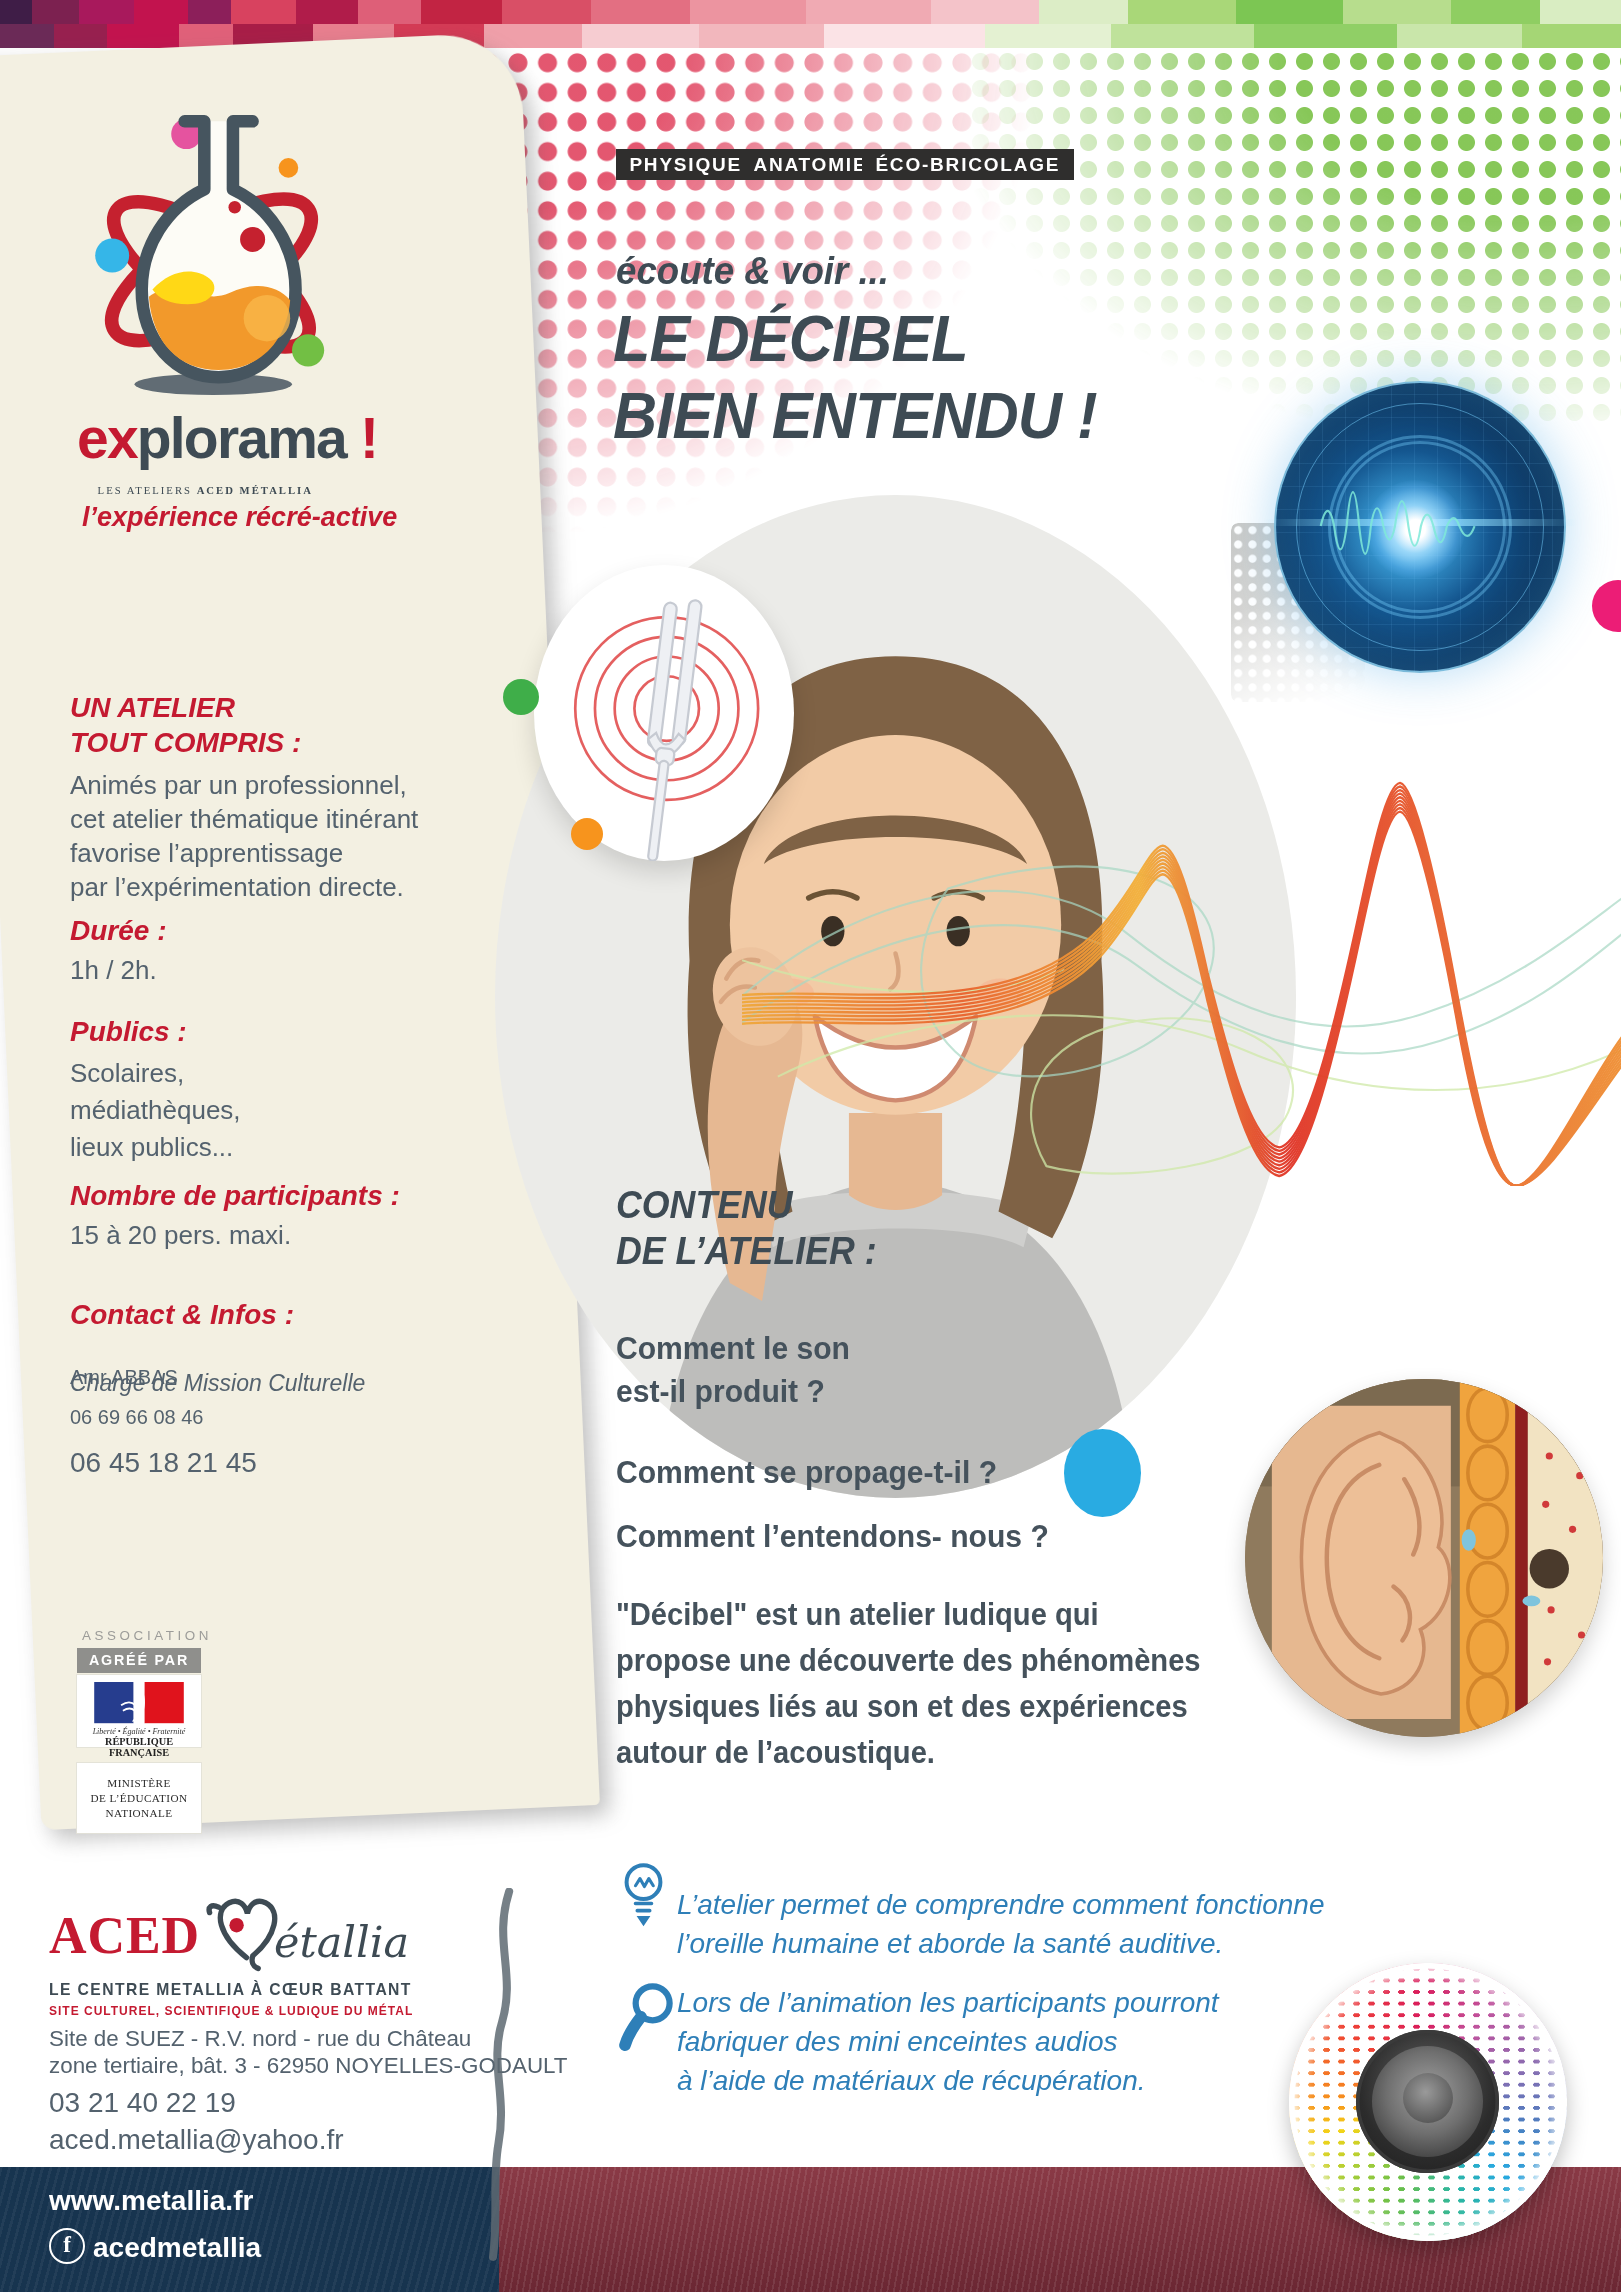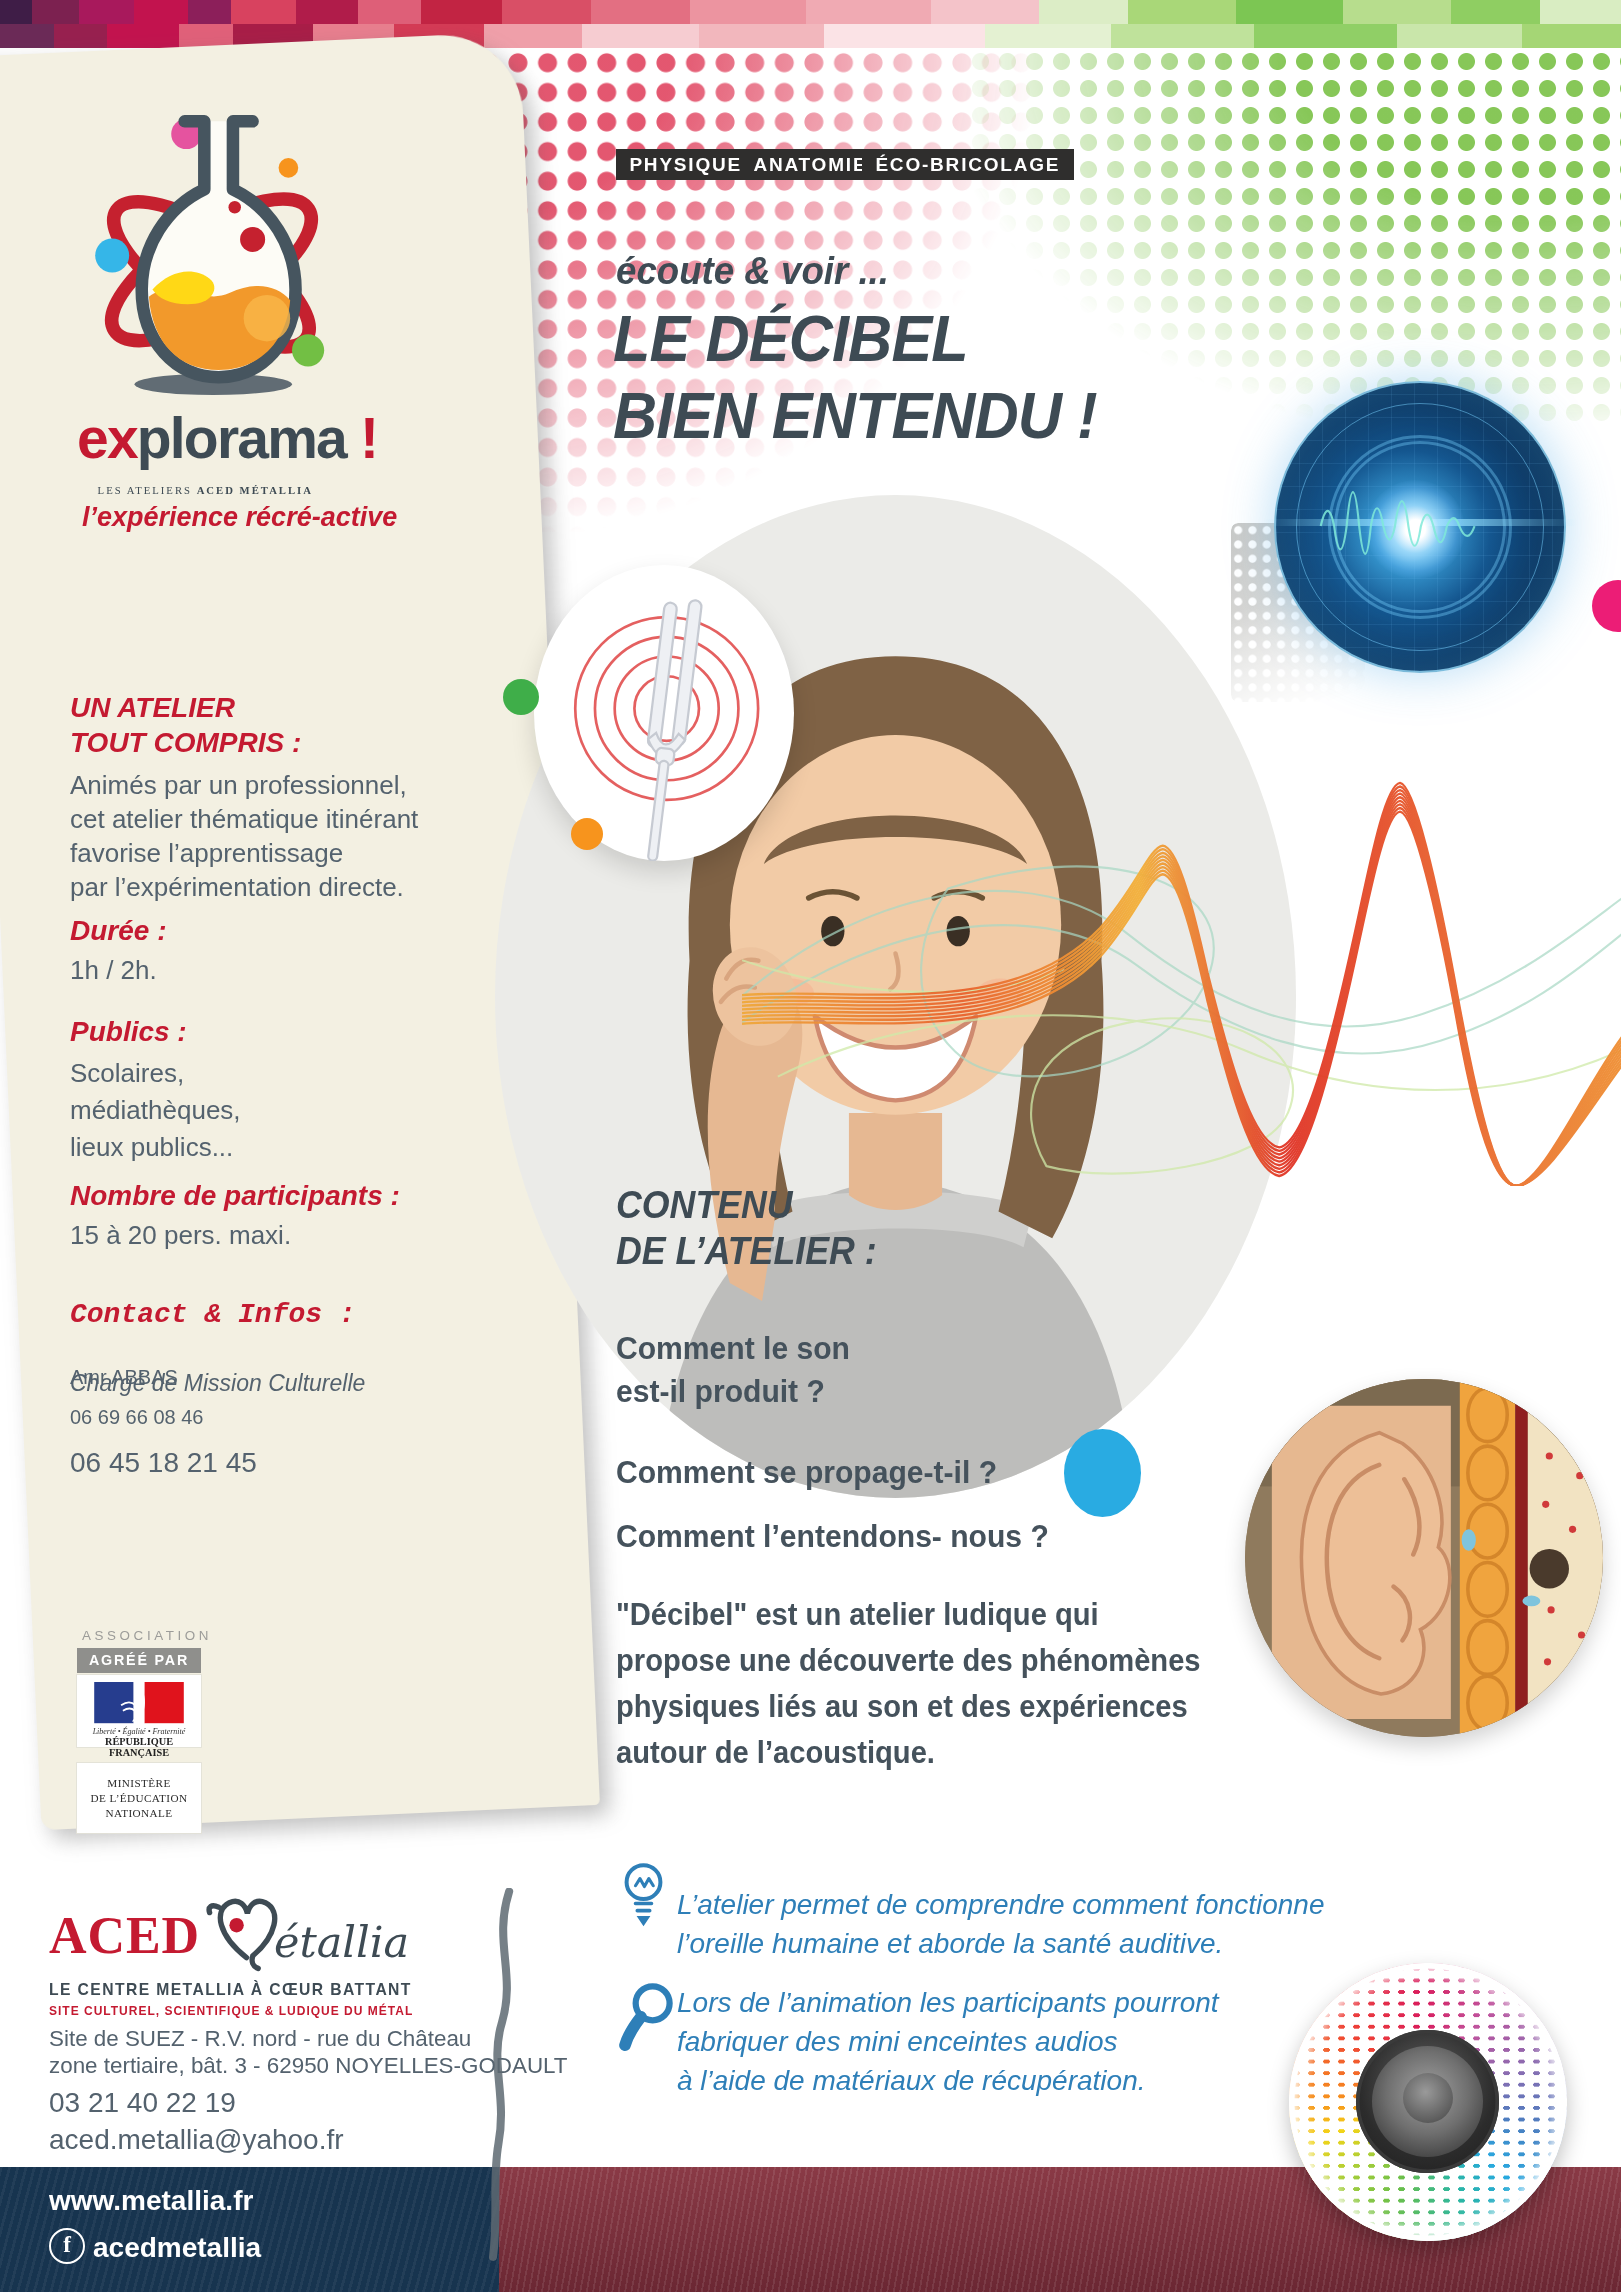--- a/index.html
+++ b/index.html
@@ -200,21 +200,21 @@
   <div class="abs side body-t" style="left:70px;top:955px;font-size:26px;">1h / 2h.</div>
 
   <div class="abs side red-h" style="left:70px;top:1016px;font-size:28px;">Publics :</div>
   <div class="abs side body-t pre" style="left:70px;top:1055px;font-size:26px;line-height:37px;">Scolaires,
 médiathèques,
 lieux publics...</div>
 
   <div class="abs side red-h" style="left:70px;top:1180px;font-size:28px;">Nombre de participants :</div>
   <div class="abs side body-t" style="left:70px;top:1220px;font-size:26px;">15 à 20 pers. maxi.</div>
 
-  <div class="abs side red-h" style="left:70px;top:1299px;font-size:28px;font-family:Liberation Mono, monospace;">Contact &amp; Infos :</div>
+  <div class="abs side red-h" style="left:70px;top:1299px;font-size:28px;">Contact &amp; Infos :</div>
   <div class="abs side body-t" style="left:70px;top:1338px;font-size:20px;margin-top:28px;">Amr ABBAS</div>
   <div class="abs side body-t it" style="left:70px;top:1370px;font-size:23px;">Chargé de Mission Culturelle</div>
   <div class="abs side body-t" style="left:70px;top:1406px;font-size:20px;">06 69 66 08 46</div>
   <div class="abs side body-t" style="left:70px;top:1447px;font-size:28px;">06 45 18 21 45</div>
 
   <div class="abs side assoc" style="left:82px;top:1628px;">ASSOCIATION</div>
   <div class="abs side agree" style="left:77px;top:1648px;">AGRÉÉ PAR</div>
   <div class="abs side whitebox" style="left:77px;top:1675px;height:72px;">
     <svg width="90" height="43" viewBox="0 0 100 48" style="display:block;margin:7.2px auto 1.8px;">
       <rect x="0" y="0" width="44" height="46" fill="#263d8e"></rect>

